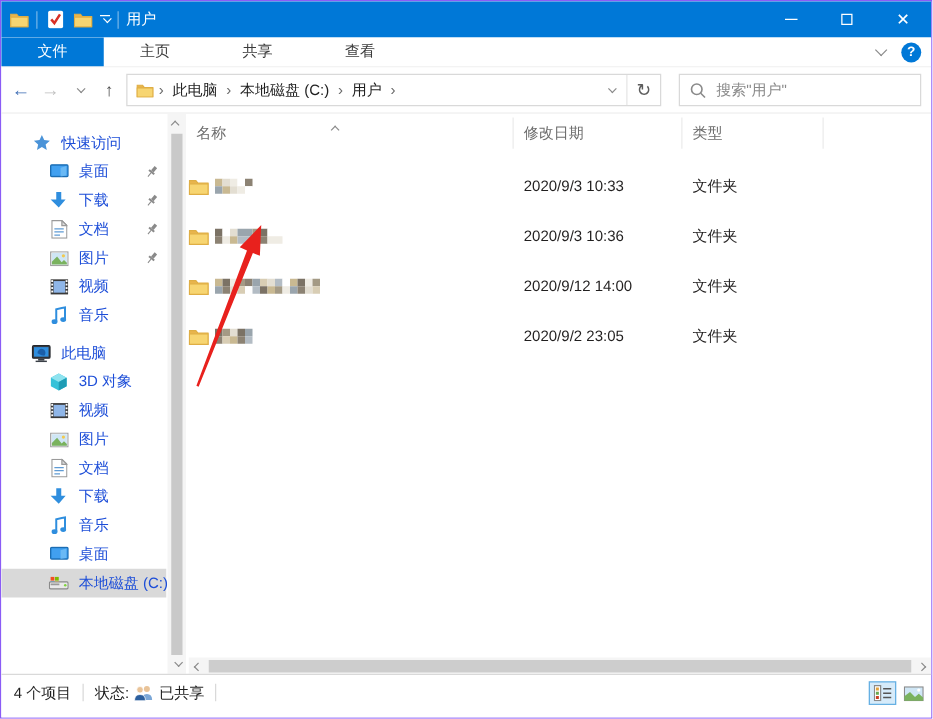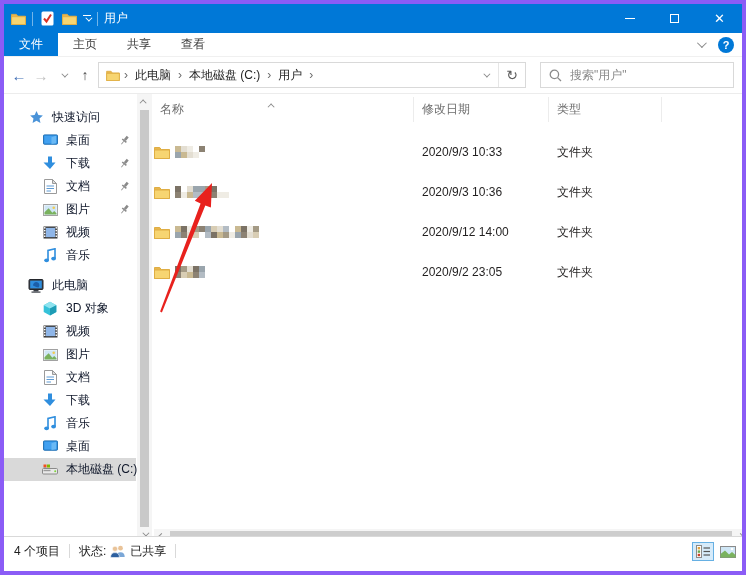--- a/index.html
+++ b/index.html
@@ -1,33 +1,33 @@
 <!DOCTYPE html>
 <html><head>
 <meta charset="utf-8">
 <style>
   * { box-sizing: border-box; margin: 0; padding: 0; }
   html,body { width:746px; height:575px; }
   body { font-family:"Liberation Sans","DejaVu Sans",sans-serif; font-size:12px; color:#211f1f; background:#fff; }
-  .window { position:relative; width:746px; height:575px; border:4px solid #8b5cf6; background:#fff; overflow:hidden; }
+  .window { position:relative; width:746px; height:575px; border:1px solid #8b5cf6; background:#fff; overflow:hidden; }
 
   
   .titlebar { height:29px; background:#0078d7; display:flex; align-items:center; color:#fff; }
   .qat { display:flex; align-items:center; gap:6px; padding-left:6px; }
   .qat-sep { width:1px; height:14px; background:rgba(255,255,255,.45); }
   .title-text { margin-left:6px; font-size:12px; color:#fff; }
   .win-controls { margin-left:auto; display:flex; height:29px; }
   .win-btn { width:45px; height:29px; display:flex; align-items:center; justify-content:center; color:#fff; font-size:13px; cursor:default; }
   .glyph-min { width:10px; height:1px; background:#fff; display:inline-block; }
   .glyph-max { width:9px; height:9px; border:1px solid #fff; display:inline-block; }
   .glyph-close { font-size:13px; line-height:1; }
 
   
   .tabrow { height:24px; display:flex; align-items:stretch; background:#fff; border-bottom:1px solid #f0f0f0; }
-  .tab { padding:0 15px; display:flex; align-items:center; font-size:12px; color:#3b3b3b; cursor:default; }
+  .tab { padding:0 29px; display:flex; align-items:center; font-size:12px; color:#3b3b3b; cursor:default; }
   .tab.active { background:#0078d7; color:#fff; }
   .tabrow-right { margin-left:auto; display:flex; align-items:center; gap:14px; padding-right:8px; }
   .help-btn { width:16px; height:16px; border-radius:50%; background:#0078d7; color:#fff; font-weight:bold; font-size:11px; display:flex; align-items:center; justify-content:center; }
 
   
   .chev { display:inline-block; width:7px; height:7px; border-right:1.5px solid #5c5c5c; border-bottom:1.5px solid #5c5c5c; }
   .chev.down { transform:rotate(45deg) translateY(-2px); }
   .chev.up { transform:rotate(-135deg) translateY(-2px); }
   .chev.left { transform:rotate(135deg); }
   .chev.right { transform:rotate(-45deg); }
@@ -48,21 +48,21 @@
   .searchbox { margin-left:10px; flex:1; height:26px; border:1px solid #d9d9d9; display:flex; align-items:center; gap:8px; padding:0 8px; }
   .searchbox input { border:none; outline:none; flex:1; font-size:12px; font-family:inherit; color:#333; }
   .searchbox input::placeholder { color:#8a8a8a; opacity:1; }
 
   
   .content { position:relative; display:flex; height:449px; background:#fff; }
 
   
   .sidebar { position:relative; width:148px; flex:0 0 148px; padding-top:12px; overflow:hidden; }
   .side-item { height:23px; display:flex; align-items:center; gap:8px; margin-right:16px; cursor:default; white-space:nowrap; }
-  .side-item .lbl { color:#0f172a; font-size:12px; }
+  .side-item .lbl { color:#1d4ed8; font-size:12px; }
   .side-item.lv0 { padding-left:24px; }
   .side-item.lv1 { padding-left:38px; }
   .side-item.gap { margin-top:7px; }
   .side-item.selected { background:#d9d9d9; }
   .side-item .pin { margin-left:auto; margin-right:6px; }
   .side-icon { width:16px; height:16px; display:flex; align-items:center; justify-content:center; flex:0 0 16px; }
 
   
   .vscroll { position:absolute; top:0; right:0; width:15px; height:100%; background:#f5f5f5; display:flex; flex-direction:column; align-items:center; }
   .vscroll .sbtn { height:15px; width:15px; display:flex; align-items:center; justify-content:center; }

